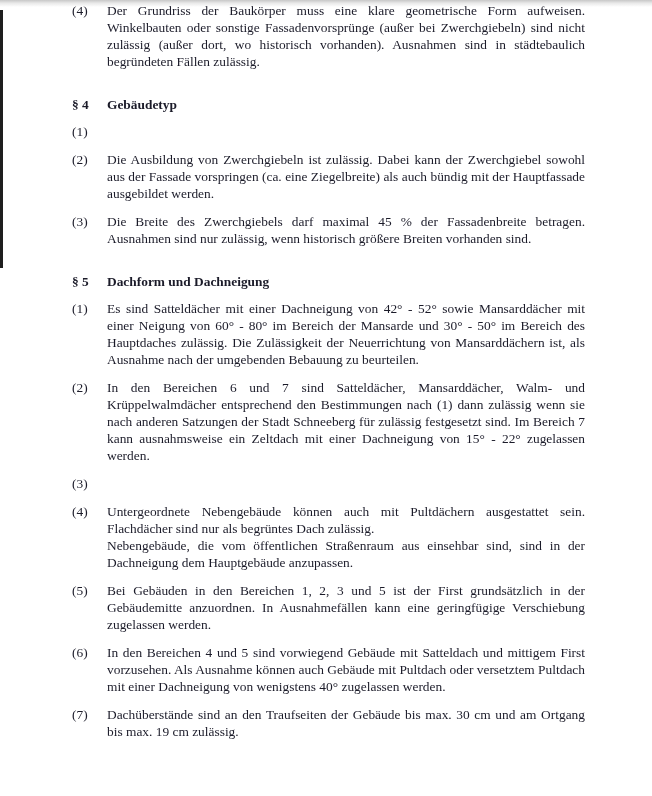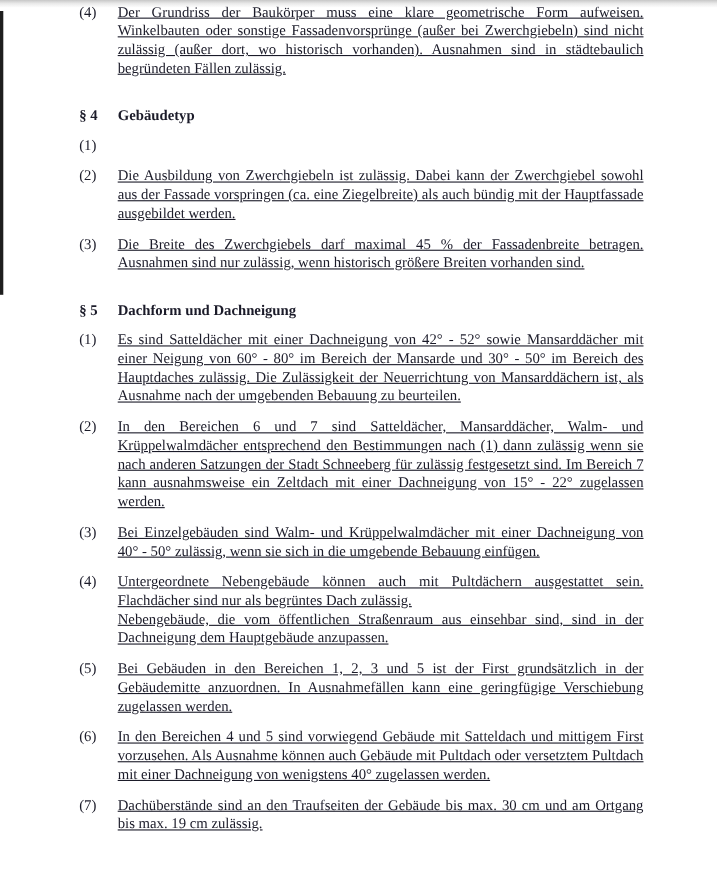--- a/index.html
+++ b/index.html
@@ -46,21 +46,20 @@
   }
   .block .num {
     flex: 0 0 35px;
     width: 35px;
   }
   .block .body {
     width: 478px;
   }
   .block.paragraph .body {
     text-align: justify;
-    text-decoration: underline;
   }
   .block.heading {
     font-weight: bold;
     margin-top: 26px;
     margin-bottom: 10px;
   }
   .body p {
     margin: 0;
     padding: 0;
   }
@@ -111,21 +110,20 @@
     </div>
     <div class="block paragraph">
       <span class="num">(2)</span>
       <div class="body">
         <p>In den Bereichen 6 und 7 sind Satteldächer, Mansarddächer, Walm- und Krüppelwalmdächer entsprechend den Bestimmungen nach (1) dann zulässig wenn sie nach anderen Satzungen der Stadt Schneeberg für zulässig festgesetzt sind. Im Bereich 7 kann ausnahmsweise ein Zeltdach mit einer Dachneigung von 15° - 22° zugelassen werden.</p>
       </div>
     </div>
     <div class="block paragraph">
       <span class="num">(3)</span>
       <div class="body">
-        <p>Bei Einzelgebäuden sind Walm- und Krüppelwalmdächer mit einer Dachneigung von 40° - 50° zulässig, wenn sie sich in die umgebende Bebauung einfügen.</p>
       </div>
     </div>
     <div class="block paragraph">
       <span class="num">(4)</span>
       <div class="body">
         <p>Untergeordnete Nebengebäude können auch mit Pultdächern ausgestattet sein. Flachdächer sind nur als begrüntes Dach zulässig.</p>
         <p>Nebengebäude, die vom öffentlichen Straßenraum aus einsehbar sind, sind in der Dachneigung dem Hauptgebäude anzupassen.</p>
       </div>
     </div>
     <div class="block paragraph">

